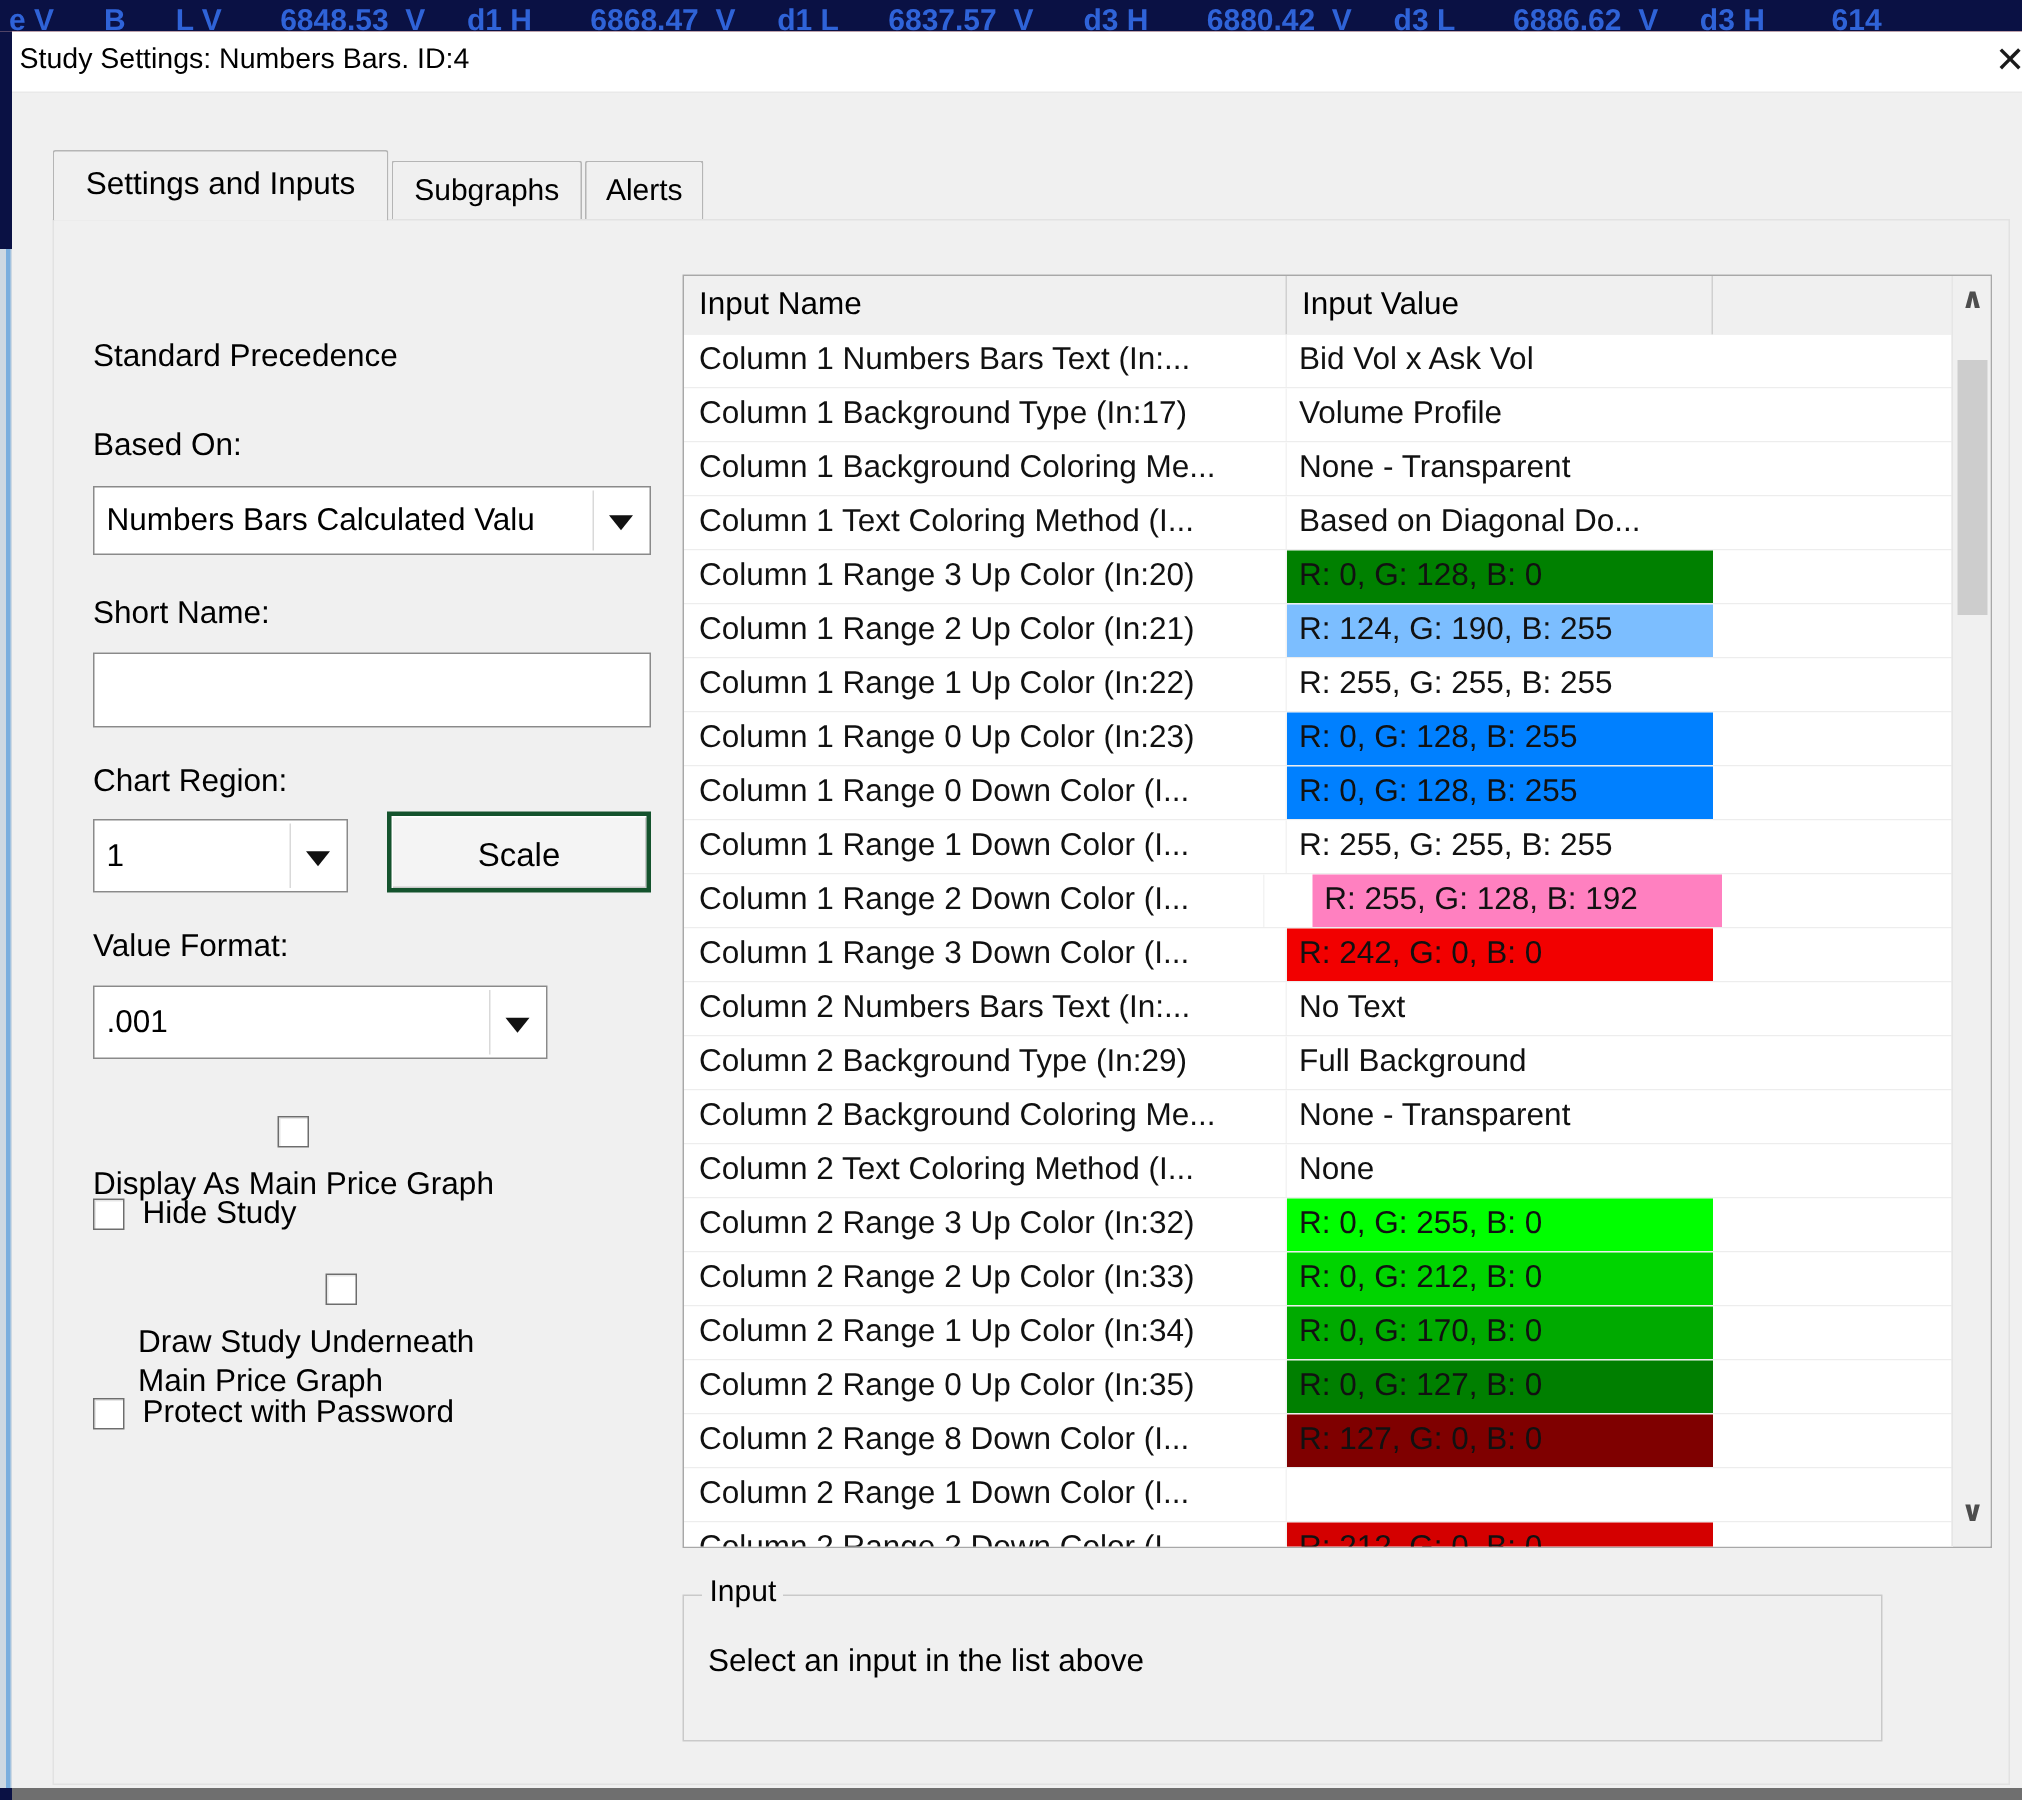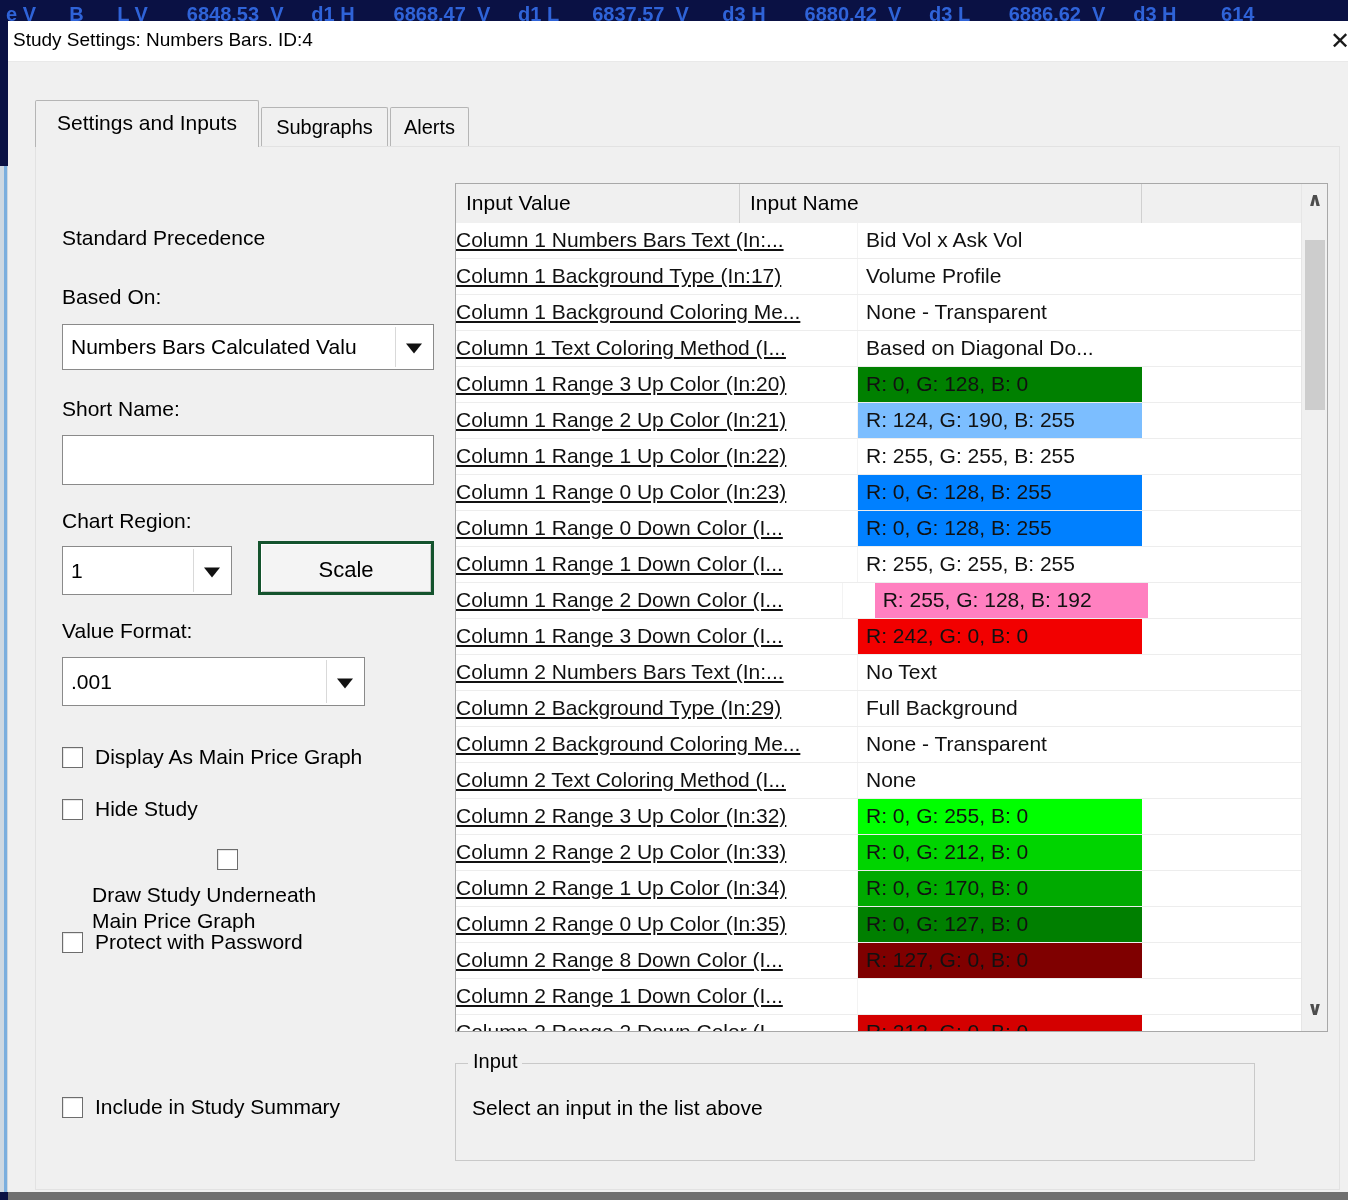--- a/index.html
+++ b/index.html
@@ -67,21 +67,21 @@
   .lv-header { position:absolute; left:0; top:0; width:846px; height:39px; background:#f0f0f0;
                border-bottom:1px solid #d9d9d9; display:flex; }
   .lv-hcell { height:39px; font-size:21px; color:#000; padding-left:10px; line-height:38px;
               border-right:1px solid #d0d0d0; background:#f0f0f0; cursor:pointer; white-space:nowrap; overflow:hidden; }
   .lv-hcell.h-name  { width:402px; }
   .lv-hcell.h-value { width:284px; }
   .lv-hcell.h-extra { width:160px; border-right:none; }
   .lv-rows { position:absolute; left:0; top:39px; width:846px; height:810px; overflow:hidden; }
   .lv-row { display:flex; width:846px; height:36px; background:#fff; border-bottom:1px solid #ededed; cursor:pointer; }
   .lv-cell { height:35px; font-size:21px; color:#111; line-height:34px; white-space:nowrap; overflow:hidden; }
-  .c-name  { width:402px; border-right:1px solid #f3f3f3;text-decoration:underline; }
+  .c-name  { width:402px; padding-left:10px; border-right:1px solid #f3f3f3; }
   .c-value { width:284px; padding-left:8px; }
   .c-extra { width:160px; }
 
   
   .sb { position:absolute; right:0; top:0; width:26px; height:847px; background:#f0f0f0;
         border-left:1px solid #e6e6e6; z-index:5; }
   .sb-up, .sb-down { position:absolute; left:0; width:26px; height:30px; color:#4d4d4d;
                      font-size:19px; font-weight:bold; text-align:center; cursor:pointer; }
   .sb-up { top:4px; }
   .sb-down { bottom:4px; }
@@ -139,45 +139,41 @@
       <span class="dd"></span>
     </div>
     <div class="btn" style="left:250px; top:520px; width:176px; height:54px; line-height:52px;">Scale</div>
 
     <div class="lbl" style="left:54px; top:598px;">Value Format:</div>
     <div class="combo" style="left:54px; top:636px; width:303px; height:49px;">
       <span class="val">.001</span>
       <span class="dd"></span>
     </div>
 
-    <div class="cbrow" style="left:54px; top:723px;">
+    <div class="cbrow" style="left:54px; top:723px;flex-direction:column;">
       <span class="cbbox"></span>
       <span class="cblabel">Display As Main Price Graph</span>
     </div>
     <div class="cbrow" style="left:54px; top:775px;">
       <span class="cbbox"></span>
       <span class="cblabel">Hide Study</span>
     </div>
     <div class="cbrow" style="left:54px; top:828px; width:330px;flex-direction:column;">
       <span class="cbbox"></span>
       <span class="cblabel" style="max-width:270px;">Draw Study Underneath Main Price Graph</span>
     </div>
     <div class="cbrow" style="left:54px; top:908px;">
       <span class="cbbox"></span>
       <span class="cblabel">Protect with Password</span>
     </div>
-    <div class="cbrow" style="left:54px; top:1073px;">
-      <span class="cbbox"></span>
-      <span class="cblabel">Include in Study Summary</span>
-    </div>
 
     <div class="listview">
       <div class="lv-header">
+        <div class="lv-hcell h-name">Input Name</div>
         <div class="lv-hcell h-value">Input Value</div>
-        <div class="lv-hcell h-name">Input Name</div>
         <div class="lv-hcell h-extra"></div>
       </div>
       <div class="lv-rows" id="lv-rows">
           <div class="lv-row">
             <div class="lv-cell c-name">Column 1 Numbers Bars Text   (In:...</div>
             <div class="lv-cell c-value">Bid Vol x Ask Vol</div>
             <div class="lv-cell c-extra"></div>
           </div>
           <div class="lv-row">
             <div class="lv-cell c-name">Column 1 Background Type   (In:17)</div>

